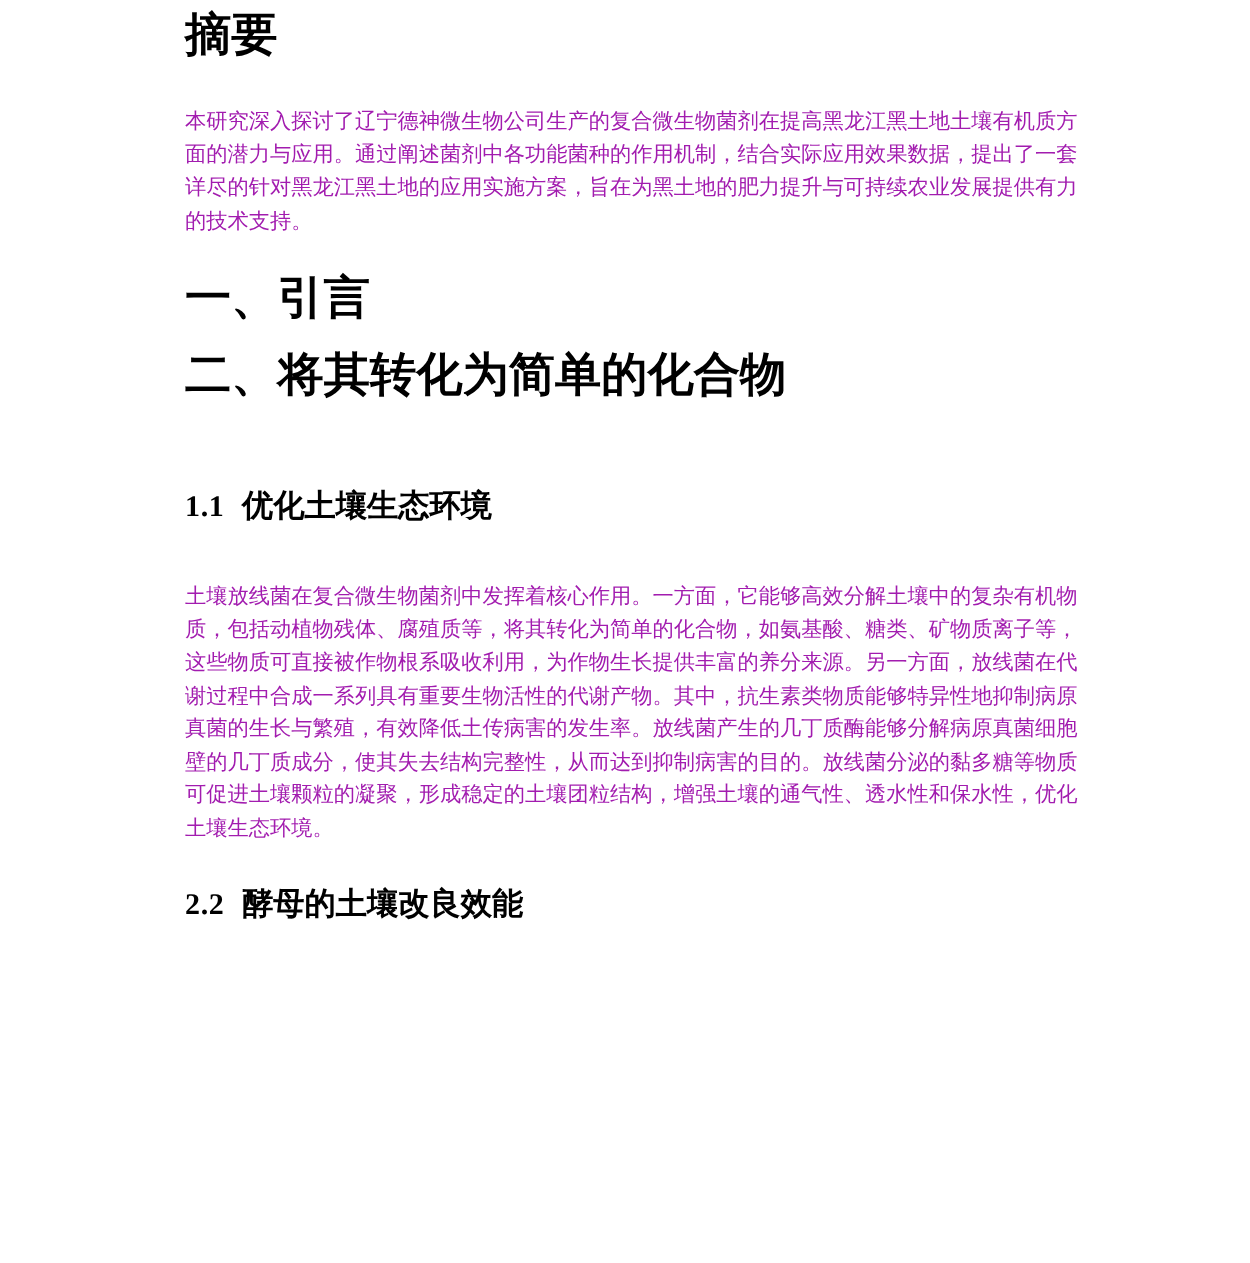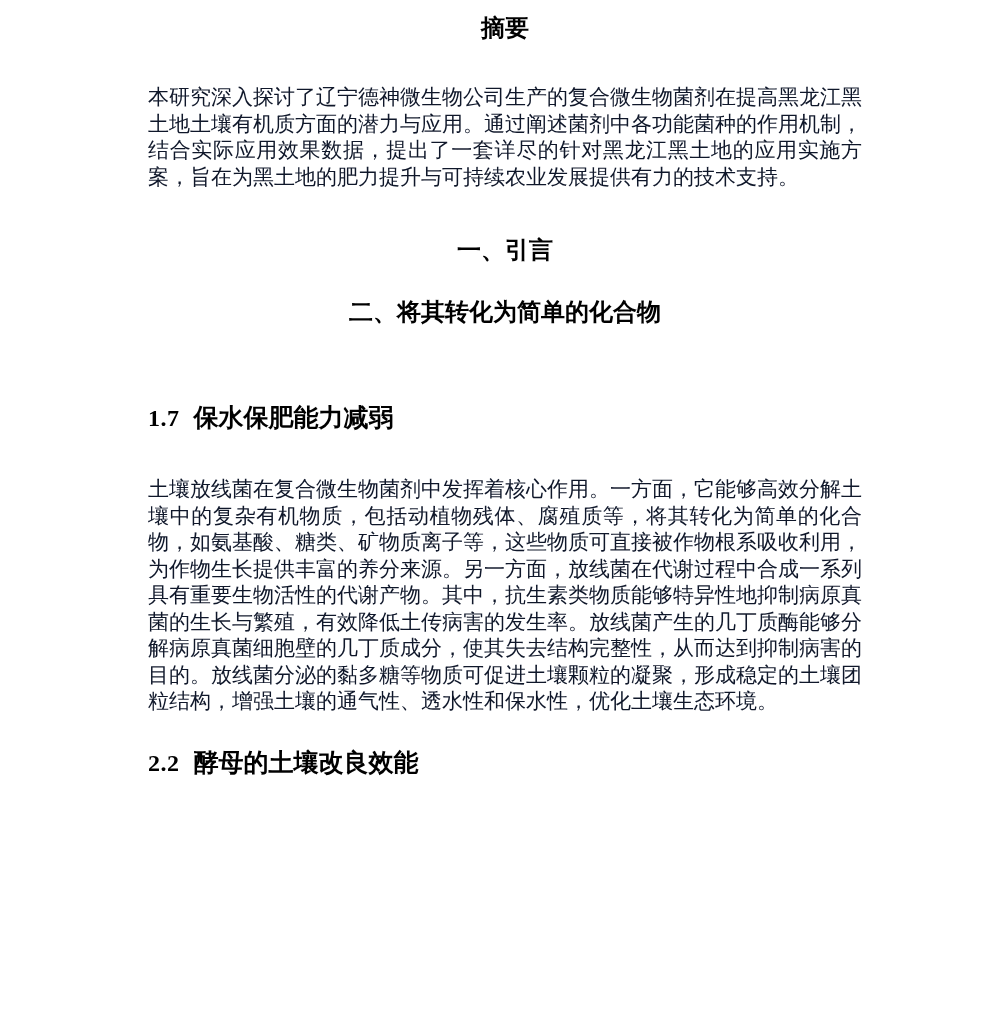--- a/index.html
+++ b/index.html
@@ -10,49 +10,48 @@
     overflow: hidden;
     font-family: "Liberation Sans", sans-serif;
     color: #111111;
   }
   .page {
     width: 714px;
     margin-left: 148px;
     padding-top: 14px;
   }
   .h2 {
-    font-size: 24px;
+    font-size: 37px;
     line-height: 28px;
     font-weight: 700;
     color: #000000;
-    text-align: center;
   }
   .h3 {
     font-size: 25px;
     line-height: 26px;
     font-weight: 700;
     color: #000000;
     white-space: nowrap;
   }
   .h3 .num {
     font-family: "Liberation Serif", serif;
     font-weight: 700;
     font-size: 24px;
     margin-right: 14px;
     letter-spacing: 0.5px;
   }
   .para {
-    font-size: 21px;
+    font-size: 17px;
     line-height: 26.5px;
     text-align: justify;
-    color: #0f172a;
+    color: #a21caf;
   }
   
   .mt-p-abstract   { margin-top: 42px; }
-  .mt-h2-intro     { margin-top: 46px; }
+  .mt-h2-intro     { margin-top: 34px; }
   .mt-p-intro      { margin-top: 35px; }
   .mt-h2-mechanism { margin-top: 34px; }
   .mt-h3-sub1      { margin-top: 78px; }
   .mt-p-sub1       { margin-top: 45px; }
   .mt-h3-sub2      { margin-top: 34px; }
 </style>
 </head>
 <body>
 
 <div class="page">
@@ -60,21 +59,21 @@
   <h2 class="h2">摘要</h2>
 
   <p class="para mt-p-abstract">本研究深入探讨了辽宁德神微生物公司生产的复合微生物菌剂在提高黑龙江黑土地土壤有机质方面的潜力与应用。通过阐述菌剂中各功能菌种的作用机制，结合实际应用效果数据，提出了一套详尽的针对黑龙江黑土地的应用实施方案，旨在为黑土地的肥力提升与可持续农业发展提供有力的技术支持。</p>
 
   <h2 class="h2 mt-h2-intro">一、引言</h2>
 
 
   <h2 class="h2 mt-h2-mechanism">二、将其转化为简单的化合物</h2>
 
   <h3 class="h3 mt-h3-sub1">
-    <span class="num">1.7</span><span>保水保肥能力减弱</span>
+    <span class="num">1.1</span><span>优化土壤生态环境</span>
   </h3>
 
   <p class="para mt-p-sub1">土壤放线菌在复合微生物菌剂中发挥着核心作用。一方面，它能够高效分解土壤中的复杂有机物质，包括动植物残体、腐殖质等，将其转化为简单的化合物，如氨基酸、糖类、矿物质离子等，这些物质可直接被作物根系吸收利用，为作物生长提供丰富的养分来源。另一方面，放线菌在代谢过程中合成一系列具有重要生物活性的代谢产物。其中，抗生素类物质能够特异性地抑制病原真菌的生长与繁殖，有效降低土传病害的发生率。放线菌产生的几丁质酶能够分解病原真菌细胞壁的几丁质成分，使其失去结构完整性，从而达到抑制病害的目的。放线菌分泌的黏多糖等物质可促进土壤颗粒的凝聚，形成稳定的土壤团粒结构，增强土壤的通气性、透水性和保水性，优化土壤生态环境。</p>
 
   <h3 class="h3 mt-h3-sub2">
     <span class="num">2.2</span><span>酵母的土壤改良效能</span>
   </h3>
 
 </div>
 

